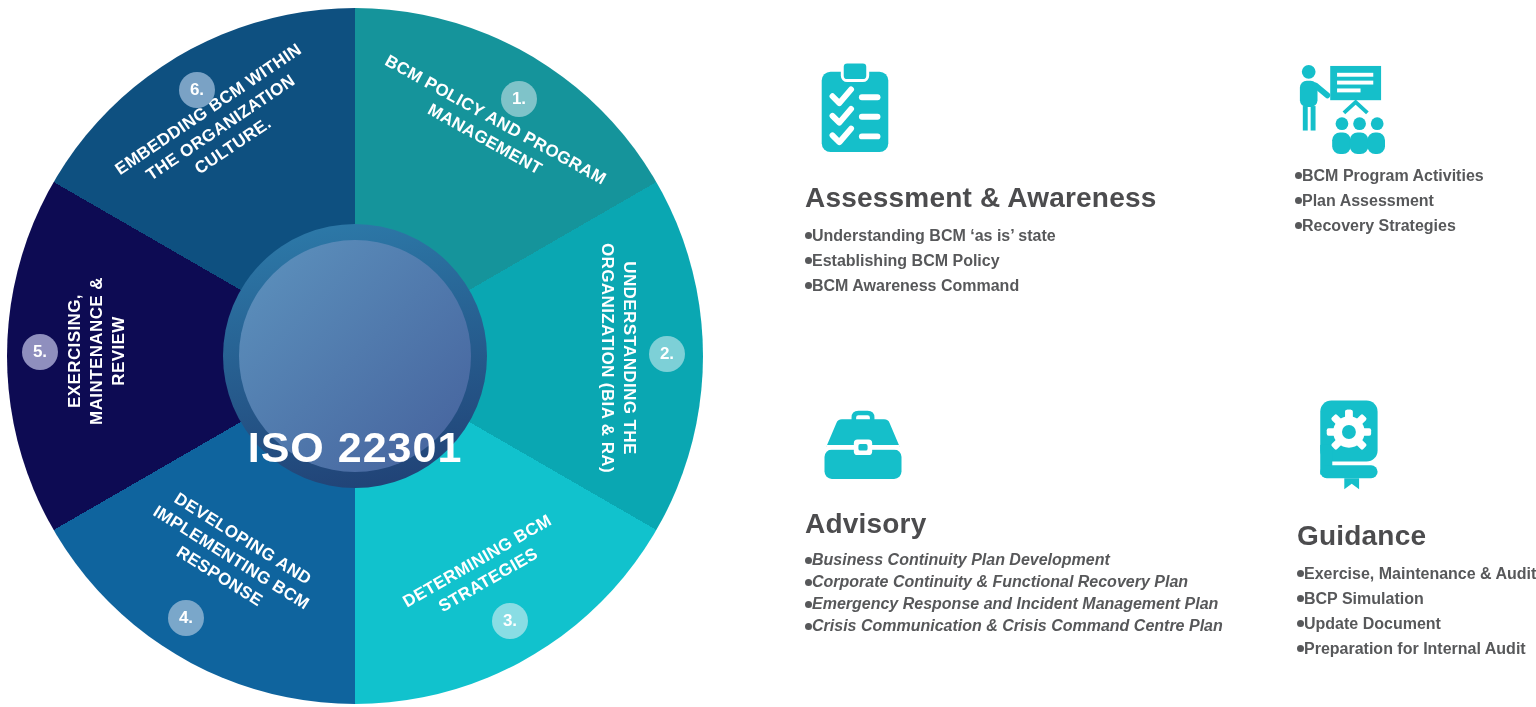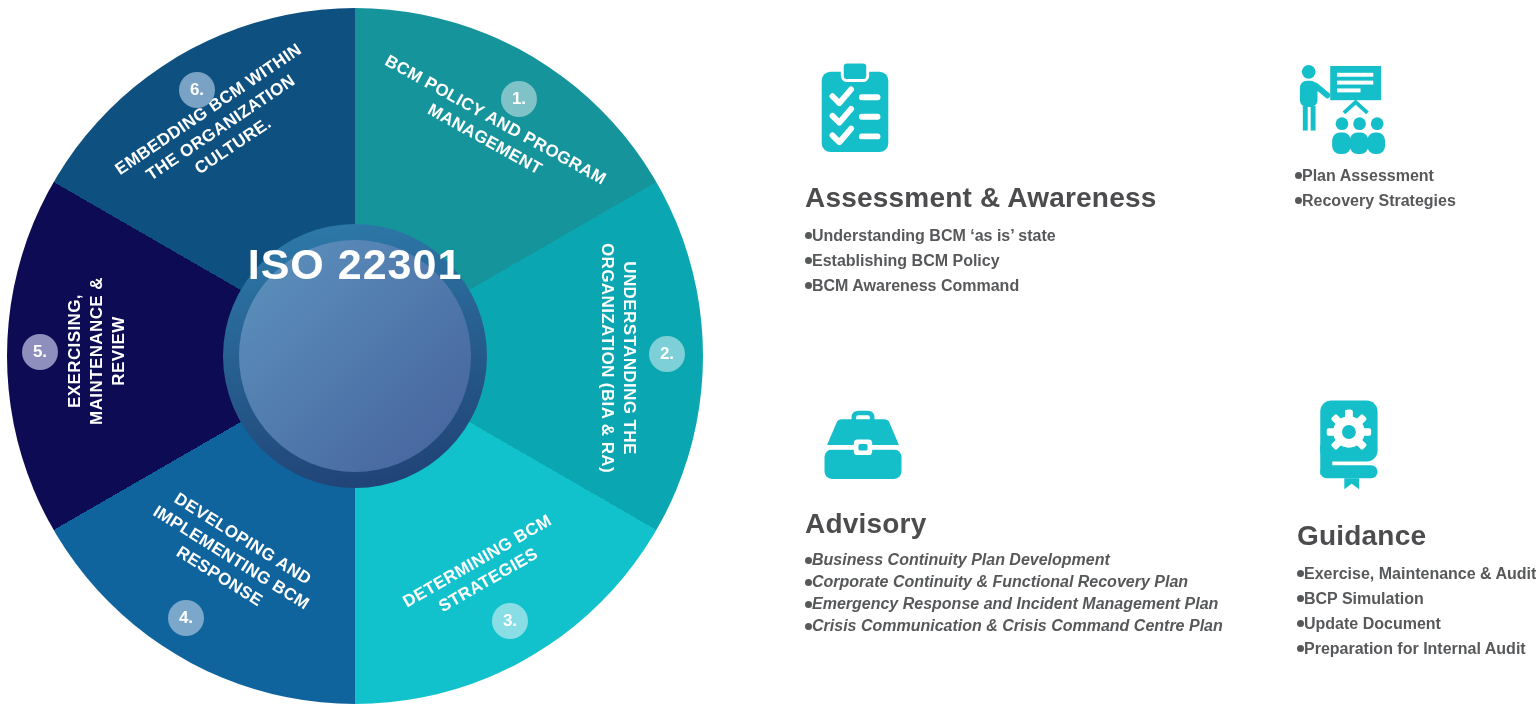--- a/index.html
+++ b/index.html
@@ -17,21 +17,21 @@
   .seg-label div { display:block; }
   .badge { position:absolute; width:36px; height:36px; border-radius:50%;
            display:flex; align-items:center; justify-content:center;
            color:#fff; font-weight:bold; font-size:17px; }
   .hub-ring { position:absolute; left:223px; top:224px; width:264px; height:264px;
               border-radius:50%;
               background:linear-gradient(170deg, var(--hub_ring_top), var(--hub_ring_bottom)); }
   .hub-inner { position:absolute; left:239px; top:240px; width:232px; height:232px;
                border-radius:50%;
                background:linear-gradient(135deg, var(--hub_inner_from), var(--hub_inner_to));
-               display:flex; align-items:flex-start; justify-content:center; }
+               display:flex; align-items:flex-end; justify-content:center; }
   .hub-title { color:#fff; font-weight:bold; font-size:43px; letter-spacing:1px; }
 
   
   .service { position:absolute; }
   .icon-box { height:96px; display:flex; align-items:flex-end; color:var(--icon_accent); }
   .service h2 { margin-top:28px; font-size:28px; font-weight:bold;
                 color:var(--heading_text); letter-spacing:.2px; }
   .service ul { list-style:none; margin-top:9px; }
   .service li { display:flex; align-items:center; line-height:25px;
                 font-size:16px; font-weight:bold; color:var(--body_text);
@@ -143,20 +143,24 @@
           <circle cx="48" cy="61" r="6.5"></circle>
             <rect x="38" y="70" width="19" height="22" rx="8"></rect>
           <circle cx="66" cy="61" r="6.5"></circle>
             <rect x="56" y="70" width="19" height="22" rx="8"></rect>
           <circle cx="84" cy="61" r="6.5"></circle>
             <rect x="74" y="70" width="18" height="22" rx="8"></rect>
         </g>
       </svg>
     </div>
     <ul>
+      <li>
+          <span class="dot"></span>
+          <span>BCM Program Activities</span>
+        </li>
       <li>
           <span class="dot"></span>
           <span>Plan Assessment</span>
         </li>
       <li>
           <span class="dot"></span>
           <span>Recovery Strategies</span>
         </li>
     </ul>
   </div>

